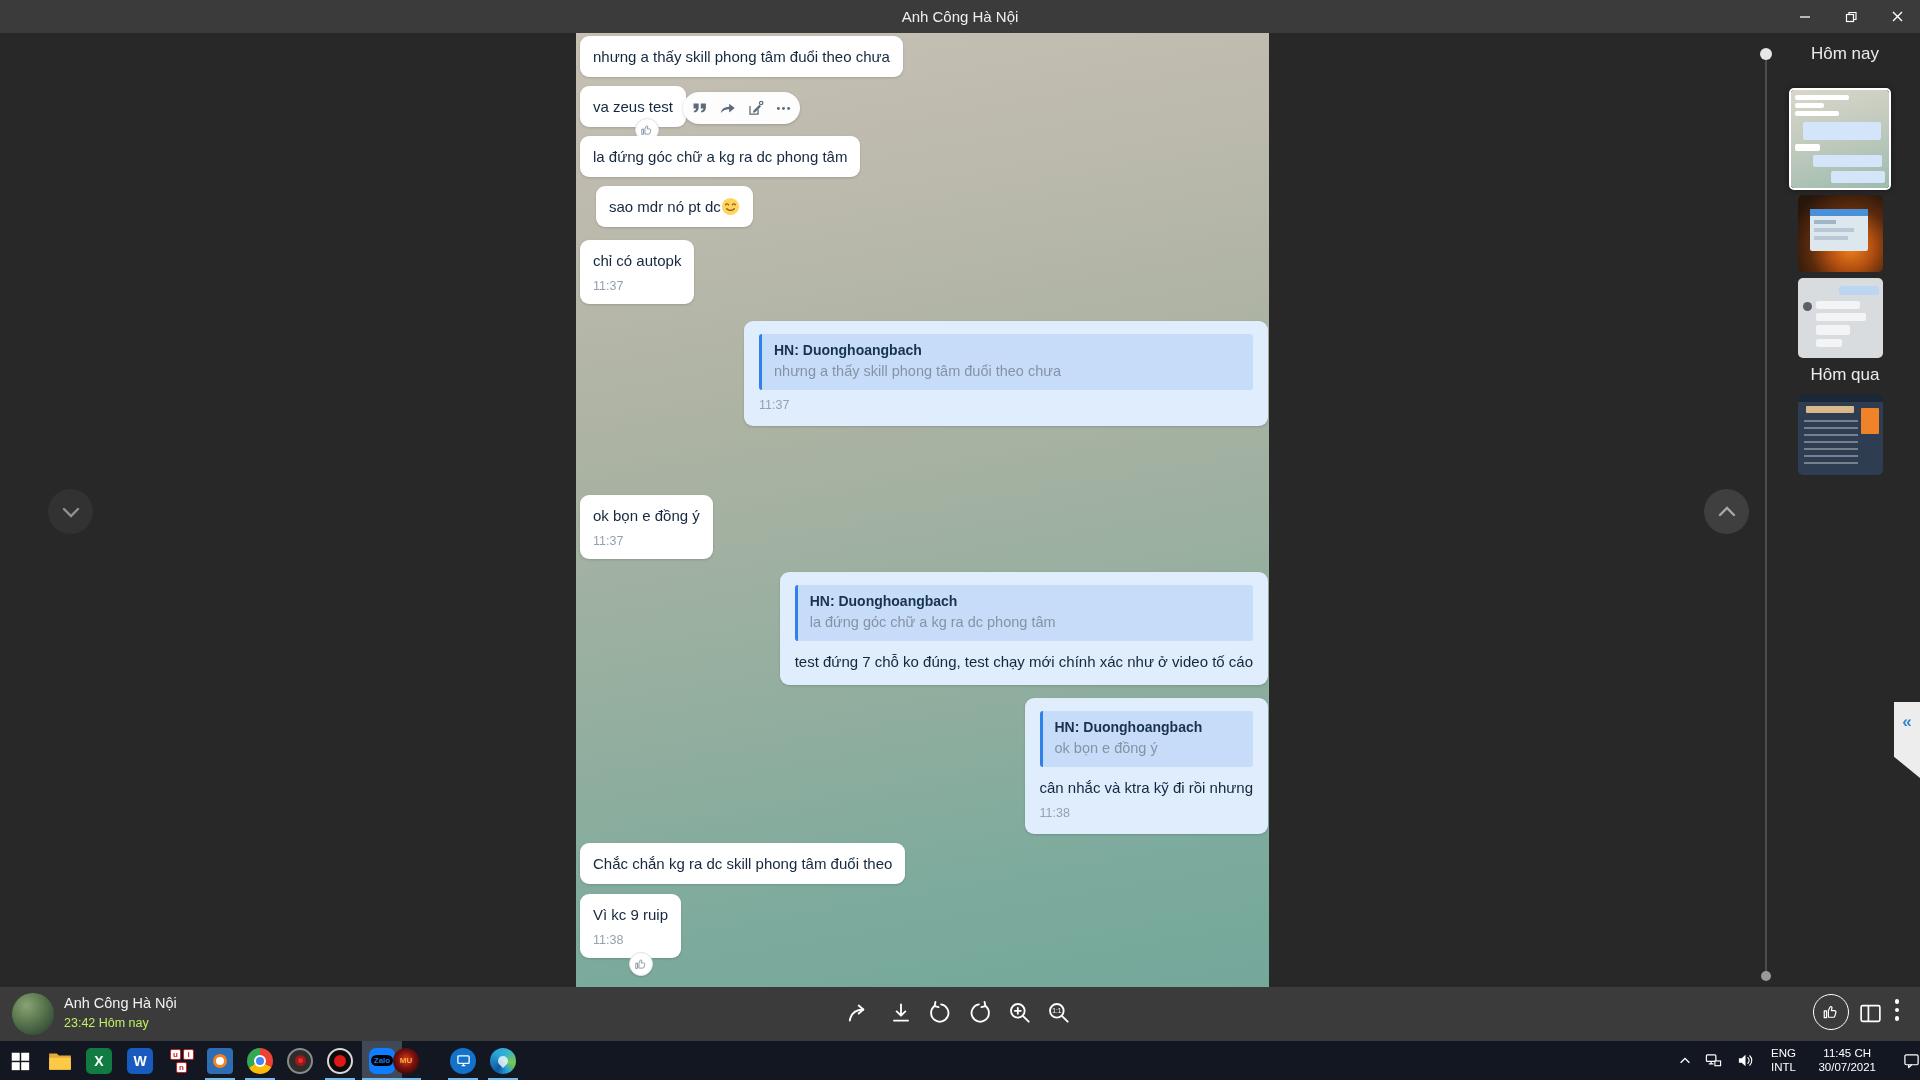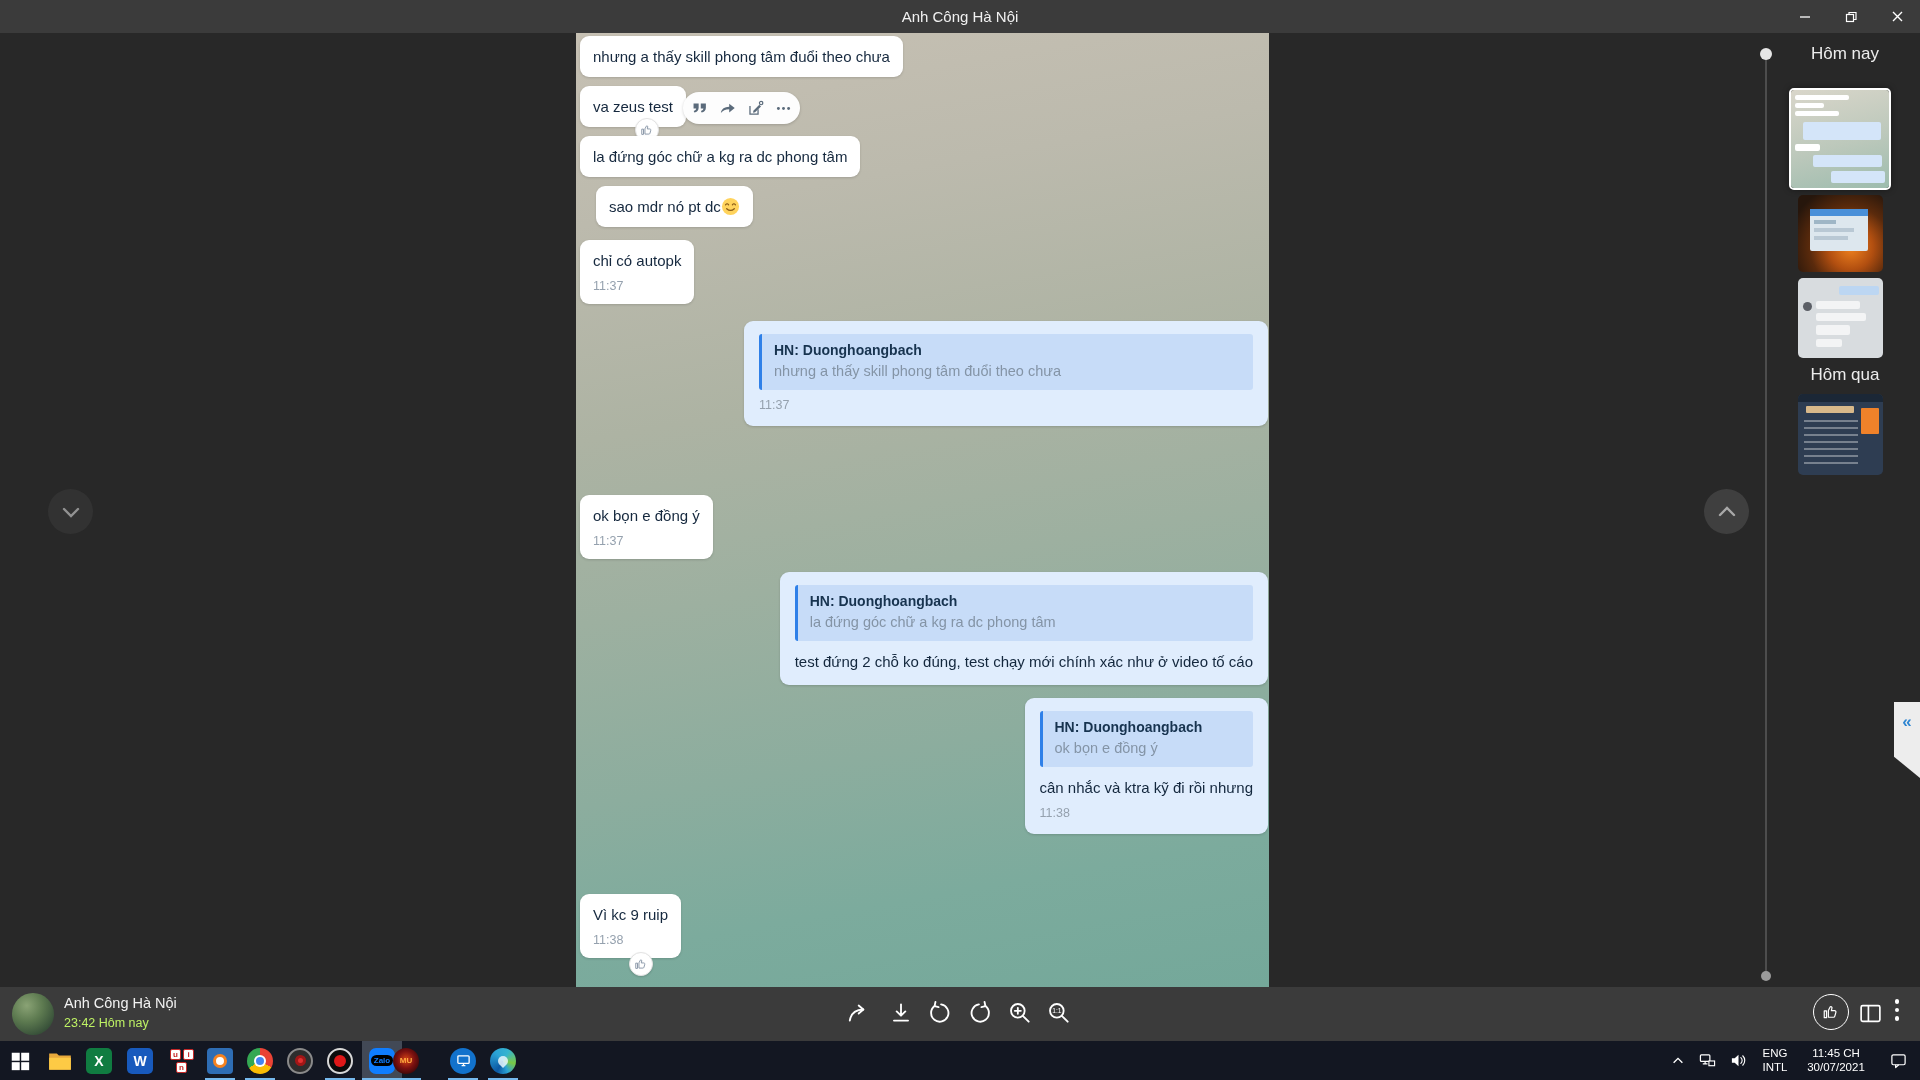--- a/index.html
+++ b/index.html
@@ -63,21 +63,21 @@
 
   
   .taskbar{position:absolute;left:0;top:1041px;width:1920px;height:39px;background:#131722;display:flex;align-items:stretch;}
   .tslot{position:absolute;top:0;width:40px;height:39px;display:flex;align-items:center;justify-content:center;cursor:pointer;}
   .tslot.active{background:#424956;}
   .runline{position:absolute;bottom:0;left:5px;width:30px;height:2.5px;background:#76b9ed;}
   .runline.full{left:0;width:40px;}
   .appletter{color:#fff;font-weight:bold;font-size:14px;}
   .sq{border-radius:5px;width:26px;height:26px;display:flex;align-items:center;justify-content:center;}
   .tray{position:absolute;right:0;top:0;height:39px;display:flex;align-items:center;color:#fff;}
-  .trayitem{height:39px;display:flex;align-items:center;justify-content:center;cursor:pointer;}
+  .trayitem{height:39px;display:flex;align-items:center;justify-content:flex-end;cursor:pointer;}
   .tray2line{font-size:11.5px;line-height:13.5px;text-align:center;}
 
   svg{display:block;}
 </style>
 </head>
 <body>
 
 <div class="screen">
 
   <div class="titlebar">
@@ -169,32 +169,35 @@
       <div class="bubble" style="left:4px;top:462px">
         <div>ok bọn e đồng ý</div>
         <div class="time">11:37</div>
       </div>
 
       <div class="bubble reply" style="right:1px;top:539px">
         <div class="quote">
           <div class="qname">HN: Duonghoangbach</div>
           <div class="qtext">la đứng góc chữ a kg ra dc phong tâm</div>
         </div>
-        <div class="rtext nowrap">test đứng 2 chỗ ko đúng, test chạy mới chính xác như ở video tố cáo</div>
+        <div class="rtext nowrap">test đứng 7 chỗ ko đúng, test chạy mới chính xác như ở video tố cáo</div>
       </div>
 
       <div class="bubble reply" style="right:1px;top:665px">
         <div class="quote">
           <div class="qname">HN: Duonghoangbach</div>
           <div class="qtext">ok bọn e đồng ý</div>
         </div>
         <div class="rtext nowrap">cân nhắc và ktra kỹ đi rồi nhưng</div>
         <div class="time">11:38</div>
       </div>
 
+      <div class="bubble" style="left:4px;top:810px">
+        <span>Chắc chắn kg ra dc skill phong tâm đuổi theo</span>
+      </div>
 
       <div class="bubble" style="left:4px;top:861px">
         <div>Vì kc 9 ruip</div>
         <div class="time">11:38</div>
       </div>
 
       <div class="likebadge" style="left:53px;top:919px">
         <svg width="14" height="14" viewBox="0 0 24 24">
           <path d="M3 10.5h3v9H3zM8.5 19h6.8c.9 0 1.6-.6 1.8-1.4l1.4-5.2c.3-1.1-.6-2.2-1.7-2.2h-4.3l.8-3.6c.2-.9-.5-1.8-1.4-1.8-.4 0-.9.2-1.1.6L8.5 10z" fill="none" stroke="#8593a5" stroke-width="1.6" stroke-linejoin="round"></path>
         </svg>

